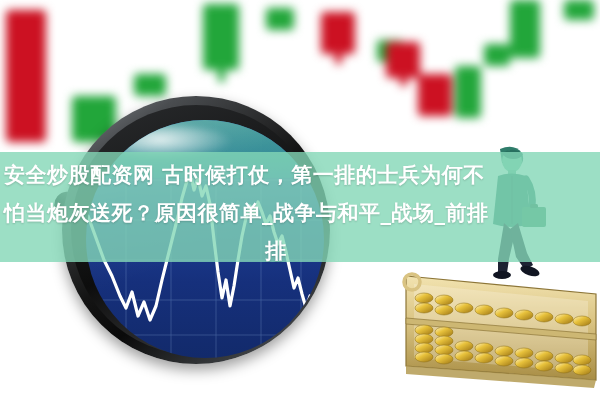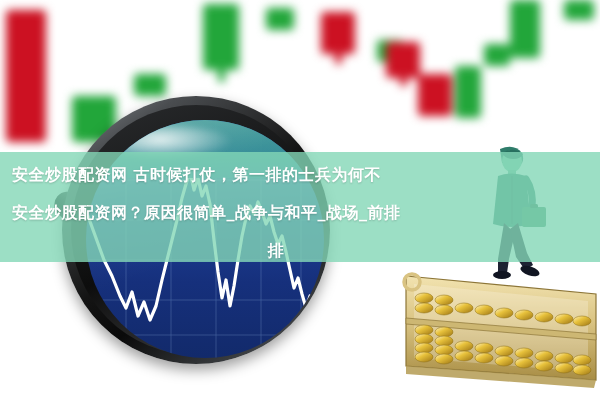--- a/index.html
+++ b/index.html
@@ -93,25 +93,25 @@
   
   #title-band{
     position:absolute;left:0;top:152px;width:600px;height:110px;
     background:rgba(131,215,183,.80);
   }
   #title-text{
     position:absolute;left:0;top:156px;width:552px;
     text-align:left;
     color:#ffffff;
     font-weight:bold;
-    font-size:16px;
+    font-size:21px;
     line-height:38px;
     letter-spacing:.5px;
     text-shadow:0 1px 2px rgba(0,0,0,.18);
-    padding:0 12px;
+    padding:0 4px;
     box-sizing:border-box;
     white-space:pre-wrap;
     word-break:break-all;
   }
 </style>
 </head>
 <body>
 
 <div id="stage">
 
@@ -264,15 +264,15 @@
           <div id="lens-teal"></div>
           <div id="lens-highlight"></div>
           <div id="lens-gloss"></div>
         </div>
       </div>
     </div>
   </div>
 
 
   <div id="title-band" style="background: rgba(131, 215, 183, 0.8);"></div>
-  <div id="title-text" style="color: rgb(255, 255, 255);"><div>安全炒股配资网 古时候打仗，第一排的士兵为何不</div><div>安全炒股配资网？原因很简单_战争与和平_战场_前排</div><div style="text-align: center;">排</div></div>
+  <div id="title-text" style="color: rgb(255, 255, 255);"><div>安全炒股配资网 古时候打仗，第一排的士兵为何不</div><div>怕当炮灰送死？原因很简单_战争与和平_战场_前排</div><div style="text-align: center;">排</div></div>
 
 </div>
 
 </body></html>

